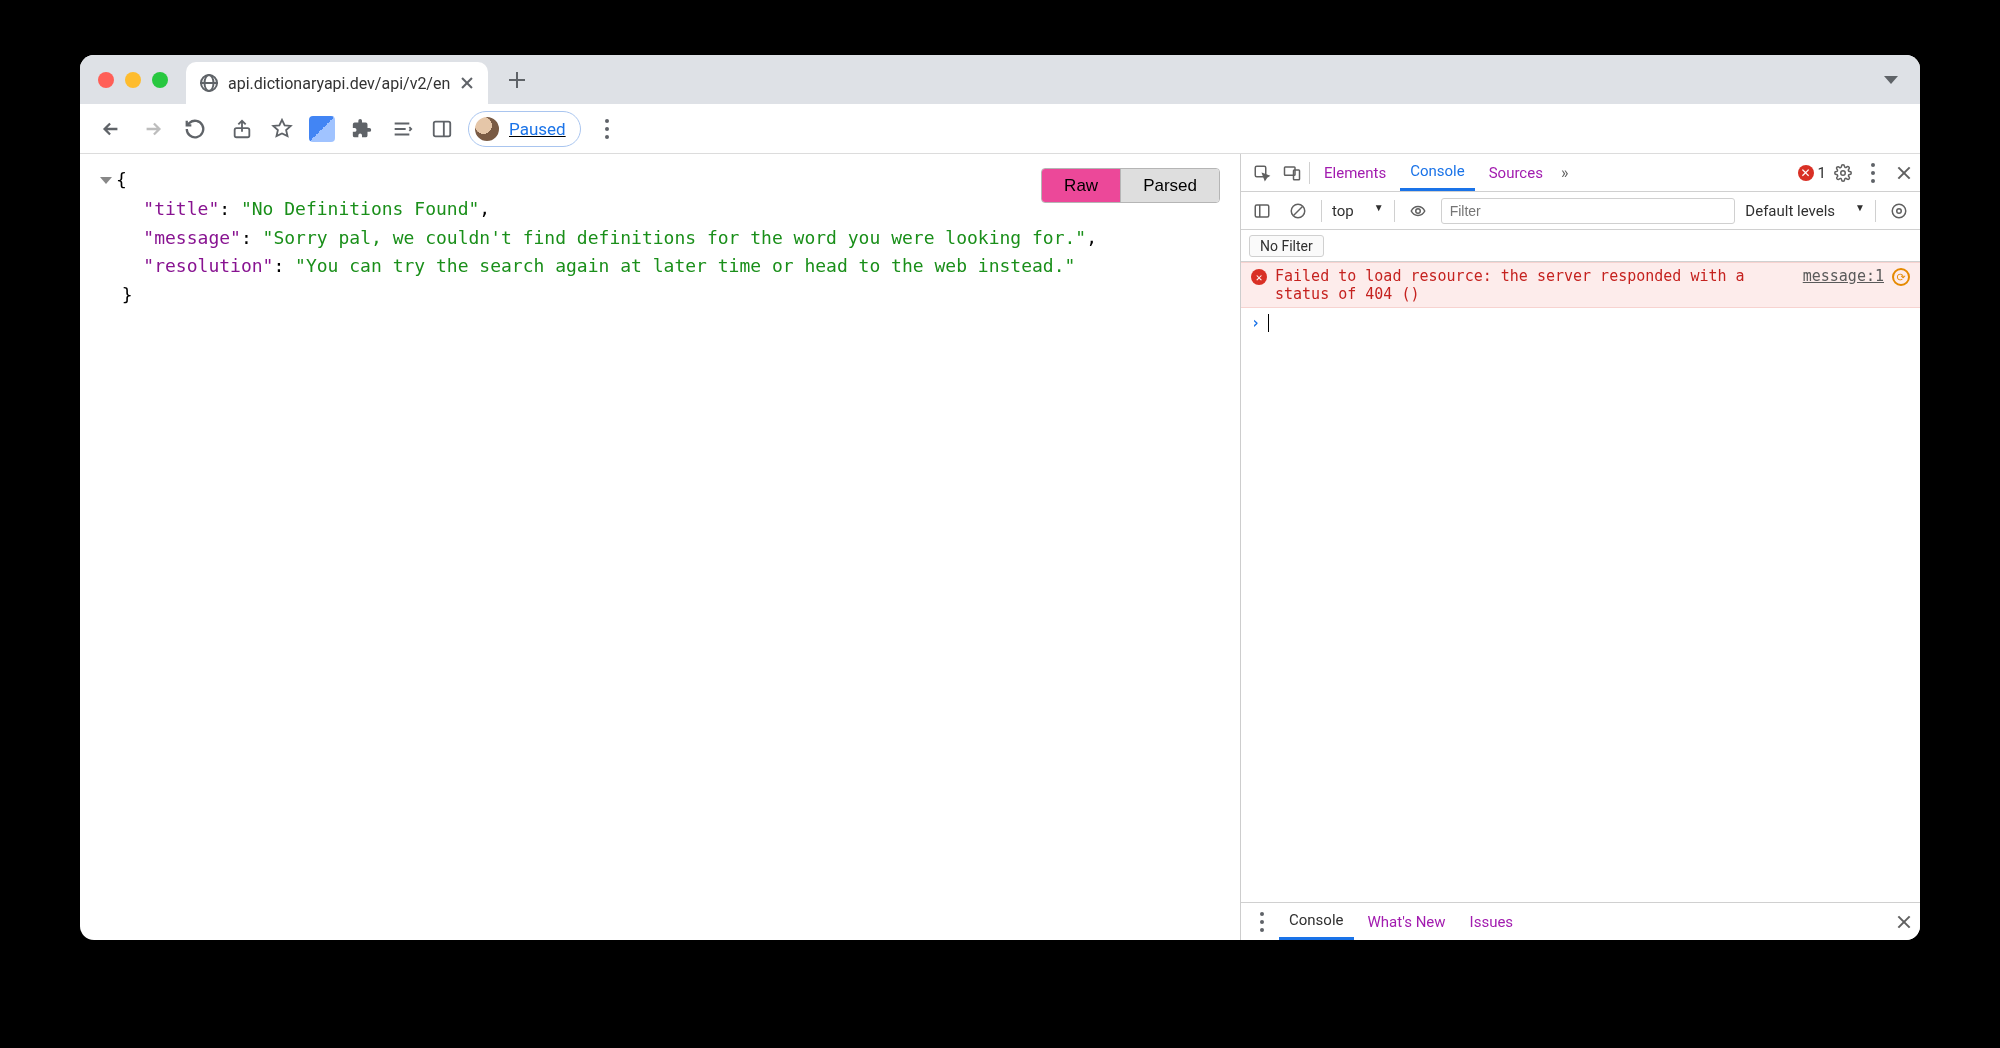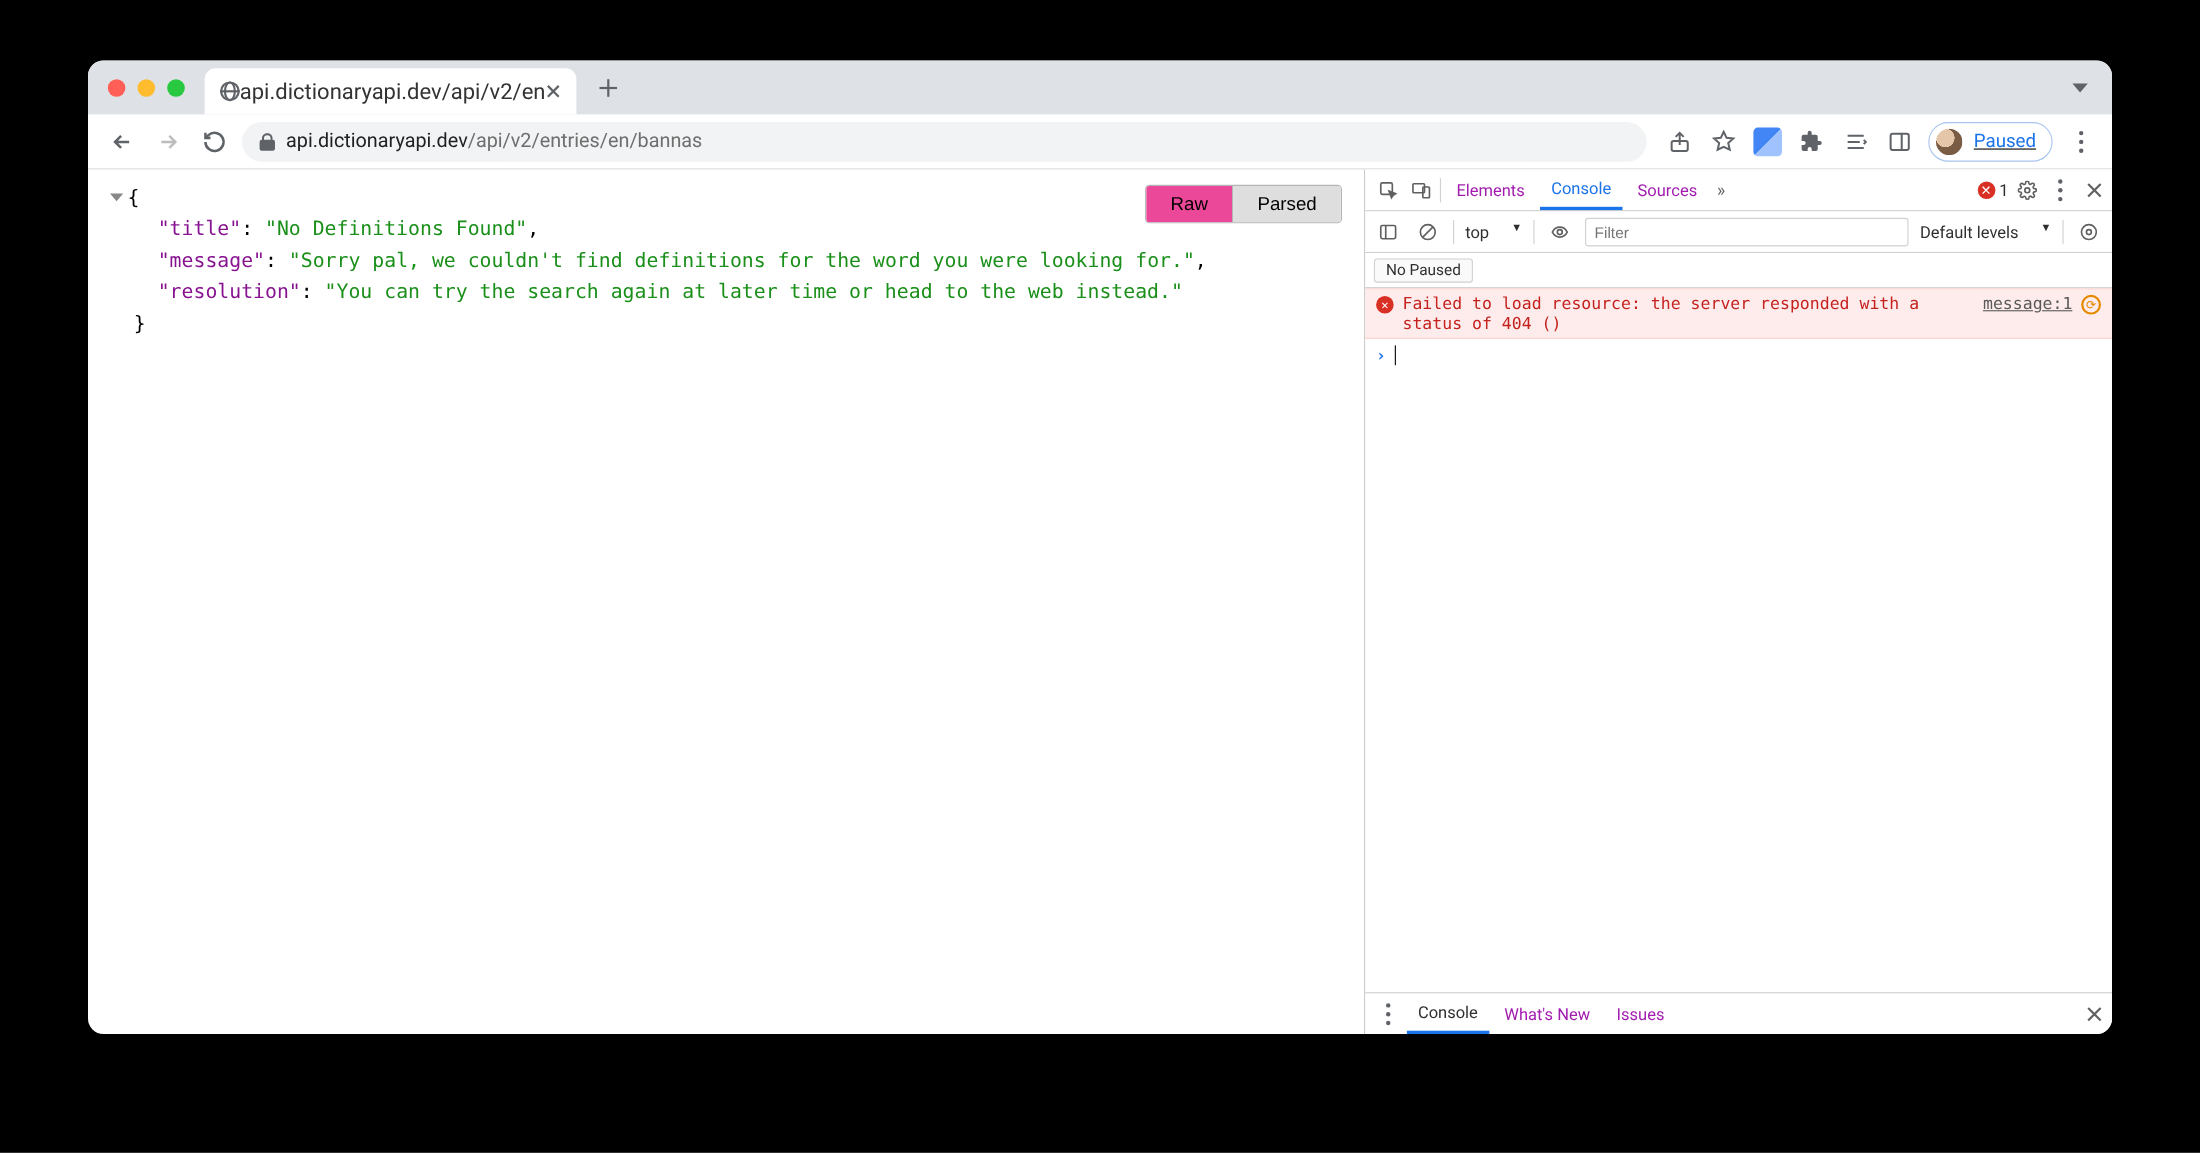--- a/index.html
+++ b/index.html
@@ -38,23 +38,24 @@
   .tl.yellow { background: #febc2e; }
   .tl.green { background: #28c840; }
   .tab {
     background: #fff;
     height: 42px;
     min-width: 280px;
     border-radius: 10px 10px 0 0;
     display: flex;
     align-items: center;
     padding: 0 14px;
+    gap: 10px;
     position: relative;
     margin-top: 7px;
-    font-size: 20px;
+    font-size: 16px;
     color: #333;
   }
   .tab .globe {
     width: 18px; height: 18px; border-radius: 50%;
     border: 2px solid #5f6368; position: relative;
     flex-shrink: 0;
   }
   .tab .globe::before {
     content:""; position:absolute; left:50%; top:-2px; bottom:-2px;
     width:7px; border:2px solid #5f6368; border-radius:50%; transform:translateX(-50%);
@@ -221,24 +222,20 @@
       <svg viewBox="0 0 24 24" fill="none" stroke="currentColor" stroke-width="2.5">
           <path d="M5 12h14M13 6l6 6-6 6"></path>
         </svg>
     </div>
     <div class="nav-btn">
       <svg viewBox="0 0 24 24" fill="none" stroke="currentColor" stroke-width="2.5">
           <path d="M3 12a9 9 0 1 0 3-6.7L3 8"></path>
           <path d="M3 3v5h5"></path>
         </svg>
     </div>
-    <div class="addr-bar">
-      <span class="lock"></span>
-      <span><span class="url-host">api.dictionaryapi.dev</span><span class="url-path">/api/v2/entries/en/bannas</span></span>
-    </div>
     <div class="toolbar-right">
       <div class="ico">
         <svg viewBox="0 0 24 24" fill="none" stroke="currentColor" stroke-width="2">
             <path d="M12 3v12M8 7l4-4 4 4"></path>
             <rect x="4" y="11" width="16" height="10" rx="2"></rect>
           </svg>
       </div>
       <div class="ico">
         <svg viewBox="0 0 24 24" fill="none" stroke="currentColor" stroke-width="2">
             <path d="M12 2l2.9 6 6.6.6-5 4.6 1.5 6.5L12 16.9 6 19.7l1.5-6.5-5-4.6 6.6-.6z"></path>
@@ -365,21 +362,21 @@
         <div class="dt-sep"></div>
         <div class="dt-ico">
           <svg viewBox="0 0 24 24" fill="none" stroke="currentColor" stroke-width="2">
               <circle cx="12" cy="12" r="3"></circle>
               <circle cx="12" cy="12" r="9"></circle>
             </svg>
         </div>
       </div>
 
       <div class="dt-issues">
-        <div class="issues-chip">No Paused</div>
+        <div class="issues-chip">No Filter</div>
       </div>
 
       <div class="console-body">
         <div class="console-error">
           <span class="err-x">✕</span>
           <span class="err-text">Failed to load resource: the server responded with a status of 404 ()</span>
           <span class="err-src">message:1</span>
           <span class="turtle">⟳</span>
         </div>
         <div class="console-prompt">

